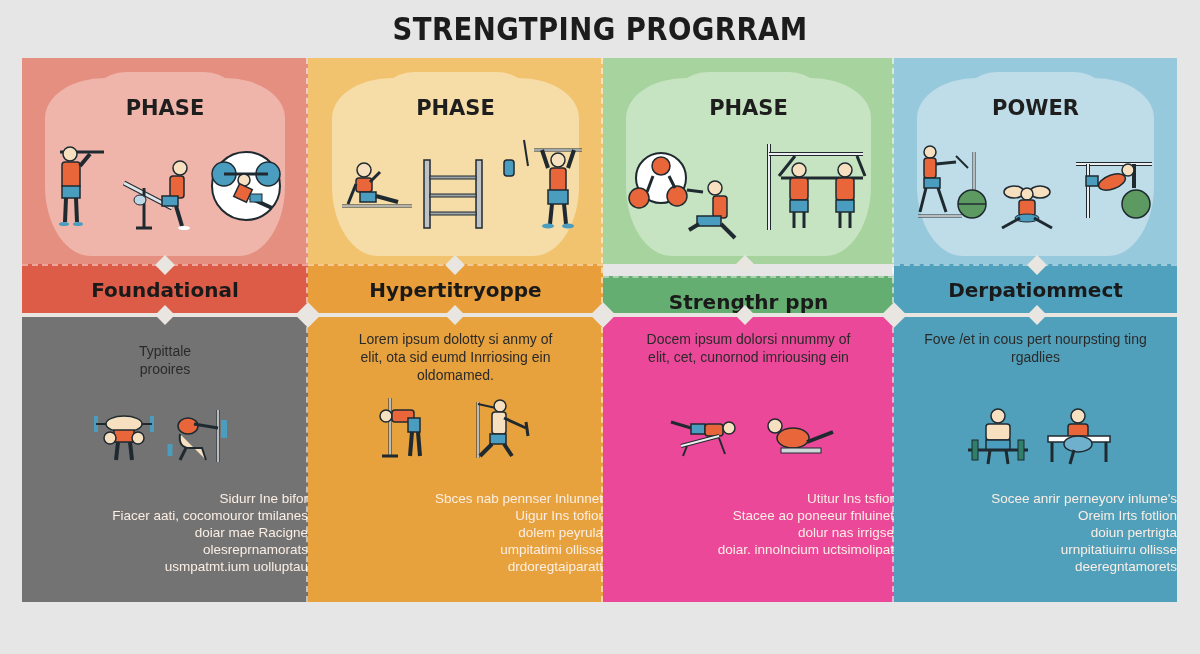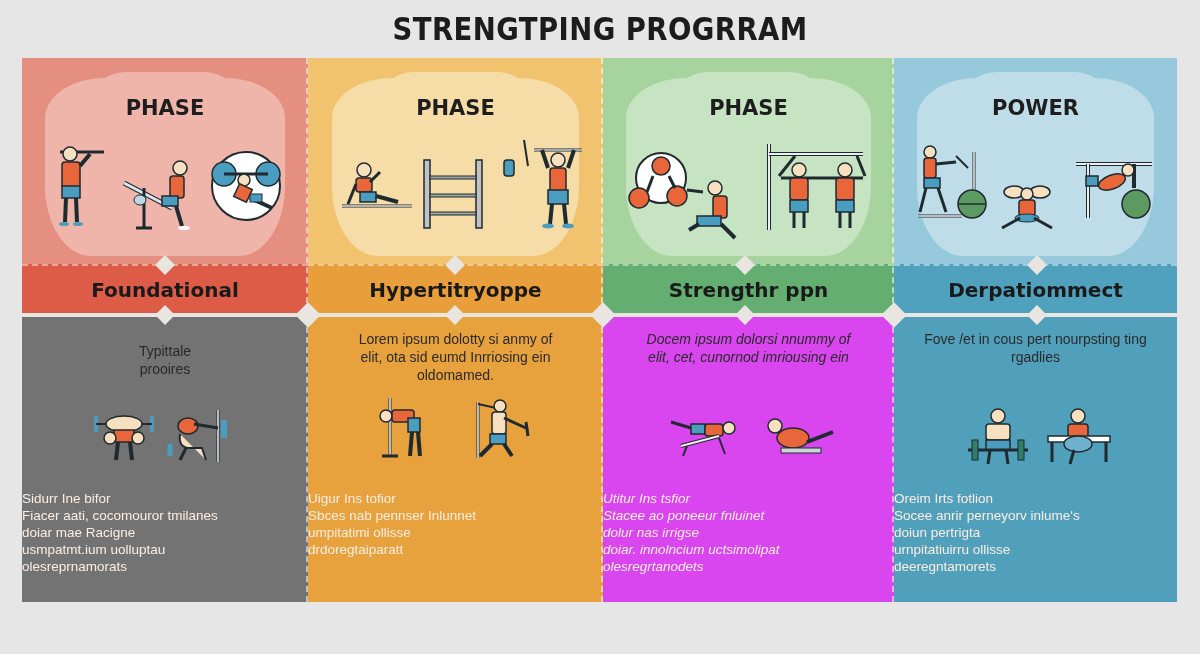--- a/index.html
+++ b/index.html
@@ -34,21 +34,21 @@
   }
   .band-title {
     position: absolute; top: 12px; left: 0; width: 100%; text-align: center;
     font-family: "DejaVu Sans", sans-serif; font-weight: bold; font-size: 20px; color: #1a1a1a;
   }
   .desc {
     position: absolute; top: 14px; left: 0; width: 100%; text-align: center;
     font-size: 14px; line-height: 18px; color: #2a2a2a; padding: 0 30px;
   }
   .notes {
-    position: absolute; top: 174px; left: 0; width: 100%; text-align: left;
+    position: absolute; top: 174px; left: 0; width: 100%; text-align: right;
     font-size: 13.5px; line-height: 17px; color: #fbeee4;
   }
   .notes div { white-space: nowrap; }
 
   .diamond {
     position: absolute; width: 14px; height: 14px; background: #e9e6e2;
     transform: rotate(45deg); z-index: 5;
   }
   .diamond.big { width: 18px; height: 18px; }
 
@@ -137,22 +137,22 @@
           <ellipse cx="20" cy="18" rx="10" ry="8" fill="#e8663a" stroke="#1f2a30" stroke-width="1.5"></ellipse>
           <line x1="26" y1="16" x2="50" y2="20" stroke="#1f2a30" stroke-width="3"></line>
           <path d="M12 26 Q10 40 22 40 L34 40 L38 52" fill="#f6e0c0" stroke="#1f2a30" stroke-width="2"></path>
           <line x1="18" y1="40" x2="12" y2="52" stroke="#1f2a30" stroke-width="3"></line>
         </svg>
       </div>
       <div class="notes">
         <div>Sidurr Ine bifor</div>
         <div>Fiacer aati, cocomouror tmilanes</div>
         <div>doiar mae Racigne</div>
+        <div>olesreprnamorats</div>
         <div>usmpatmt.ium uolluptau</div>
-        <div>olesreprnamorats</div>
       </div>
     </div>
     <div class="sep"></div>
     <div class="vdash"></div>
   </div>
 
   <div class="col" style="left:286px;width:295px;">
     <div class="top" style="background:#f1c36e;">
       <div class="bubble" style="background:#f6dca6;"></div>
       <div class="phase-label">PHASE</div>
@@ -224,22 +224,23 @@
           <circle cx="28" cy="8" r="6" fill="#f6e0c0" stroke="#1f2a30" stroke-width="1.5"></circle>
           <rect x="20" y="14" width="14" height="22" rx="3" fill="#f6e0c0" stroke="#1f2a30" stroke-width="1.5"></rect>
           <line x1="32" y1="20" x2="54" y2="30" stroke="#1f2a30" stroke-width="3"></line>
           <line x1="54" y1="24" x2="56" y2="38" stroke="#1f2a30" stroke-width="3"></line>
           <rect x="18" y="36" width="16" height="10" fill="#4a9dbf" stroke="#1f2a30" stroke-width="1.5"></rect>
           <line x1="20" y1="46" x2="8" y2="58" stroke="#1f2a30" stroke-width="4"></line>
           <line x1="32" y1="46" x2="40" y2="58" stroke="#1f2a30" stroke-width="4"></line>
         </svg>
       </div>
       <div class="notes">
+        <div>Sbces nab pennser Inlunnet</div>
         <div>Uigur Ins tofior</div>
-        <div>Sbces nab pennser Inlunnet</div>
+        <div>dolem peyrula</div>
         <div>umpitatimi ollisse</div>
         <div>drdoregtaiparatt</div>
       </div>
     </div>
     <div class="sep"></div>
     <div class="vdash"></div>
   </div>
 
   <div class="col" style="left:581px;width:291px;">
     <div class="top" style="background:#a6d39e;">
@@ -280,24 +281,24 @@
           <rect x="71" y="36" width="18" height="22" rx="3" fill="#e8663a" stroke="#1f2a30" stroke-width="1.5"></rect>
           <rect x="25" y="58" width="18" height="12" fill="#4a9dbf" stroke="#1f2a30" stroke-width="1.5"></rect>
           <rect x="71" y="58" width="18" height="12" fill="#4a9dbf" stroke="#1f2a30" stroke-width="1.5"></rect>
           <line x1="29" y1="70" x2="29" y2="86" stroke="#1f2a30" stroke-width="3"></line>
             <line x1="39" y1="70" x2="39" y2="86" stroke="#1f2a30" stroke-width="3"></line>
           <line x1="75" y1="70" x2="75" y2="86" stroke="#1f2a30" stroke-width="3"></line>
             <line x1="85" y1="70" x2="85" y2="86" stroke="#1f2a30" stroke-width="3"></line>
         </svg>
       </div>
     </div>
-    <div class="band" style="background:#64ae72;">
+    <div class="band" style="background:#64ae72;margin-top:12px;">
       <div class="band-title">Strengthr ppn</div>
     </div>
-    <div class="bottom" style="background:#d946ef;font-style:italic;">
+    <div class="bottom" style="background:#ec4899;">
       <div class="desc">
         <div>Docem ipsum dolorsi nnummy of</div>
         <div>elit, cet, cunornod imriousing ein</div>
       </div>
       <div class="art" style="left:66px;top:100px;">
         <svg width="68" height="40" viewBox="0 0 68 40">
           <line x1="2" y1="6" x2="22" y2="12" stroke="#1f2a30" stroke-width="3"></line>
           <rect x="22" y="8" width="14" height="10" fill="#4a9dbf" stroke="#1f2a30" stroke-width="1.5"></rect>
           <rect x="36" y="8" width="18" height="12" rx="3" fill="#e8663a" stroke="#1f2a30" stroke-width="1.5"></rect>
           <circle cx="60" cy="12" r="6" fill="#f6e0c0" stroke="#1f2a30" stroke-width="1.5"></circle>
@@ -313,21 +314,20 @@
           <ellipse cx="26" cy="22" rx="16" ry="10" fill="#e8663a" stroke="#1f2a30" stroke-width="1.5"></ellipse>
           <line x1="40" y1="26" x2="66" y2="16" stroke="#1f2a30" stroke-width="4"></line>
           <rect x="14" y="32" width="40" height="5" fill="#cfd6da" stroke="#1f2a30" stroke-width="1"></rect>
         </svg>
       </div>
       <div class="notes">
         <div>Utitur Ins tsfior</div>
         <div>Stacee ao poneeur fnluinet</div>
         <div>dolur nas irrigse</div>
         <div>doiar. innolncium uctsimolipat</div>
-        <div>olesregrtanodets</div>
       </div>
     </div>
     <div class="sep"></div>
     <div class="vdash"></div>
   </div>
 
   <div class="col" style="left:872px;width:283px;">
     <div class="top" style="background:#97c9dc;">
       <div class="bubble" style="background:#bfdde8;"></div>
       <div class="phase-label">POWER</div>
@@ -398,22 +398,22 @@
           <circle cx="32" cy="8" r="7" fill="#f6e0c0" stroke="#1f2a30" stroke-width="1.5"></circle>
           <rect x="22" y="16" width="20" height="16" rx="3" fill="#e8663a" stroke="#1f2a30" stroke-width="1.5"></rect>
           <rect x="2" y="28" width="62" height="6" fill="#fff" stroke="#1f2a30" stroke-width="1.5"></rect>
           <line x1="6" y1="34" x2="6" y2="54" stroke="#1f2a30" stroke-width="3"></line>
           <line x1="60" y1="34" x2="60" y2="54" stroke="#1f2a30" stroke-width="3"></line>
           <ellipse cx="32" cy="36" rx="14" ry="8" fill="#6fb0cc" stroke="#1f2a30" stroke-width="1.5"></ellipse>
           <line x1="28" y1="42" x2="24" y2="56" stroke="#1f2a30" stroke-width="3"></line>
         </svg>
       </div>
       <div class="notes">
+        <div>Socee anrir perneyorv inlume's</div>
         <div>Oreim Irts fotlion</div>
-        <div>Socee anrir perneyorv inlume's</div>
         <div>doiun pertrigta</div>
         <div>urnpitatiuirru ollisse</div>
         <div>deeregntamorets</div>
       </div>
     </div>
     <div class="sep"></div>
   </div>
 
   <div class="diamond" style="left:136px;top:200px;"></div>
   <div class="diamond" style="left:426px;top:200px;"></div>

